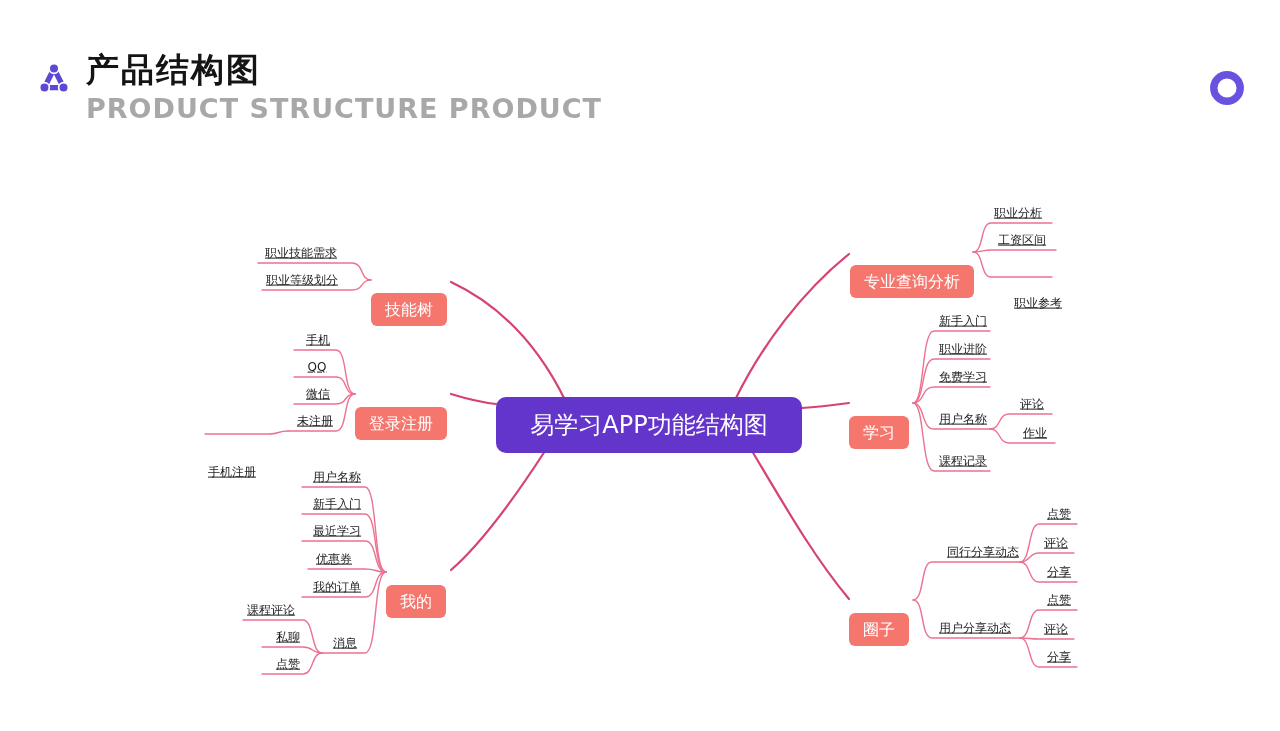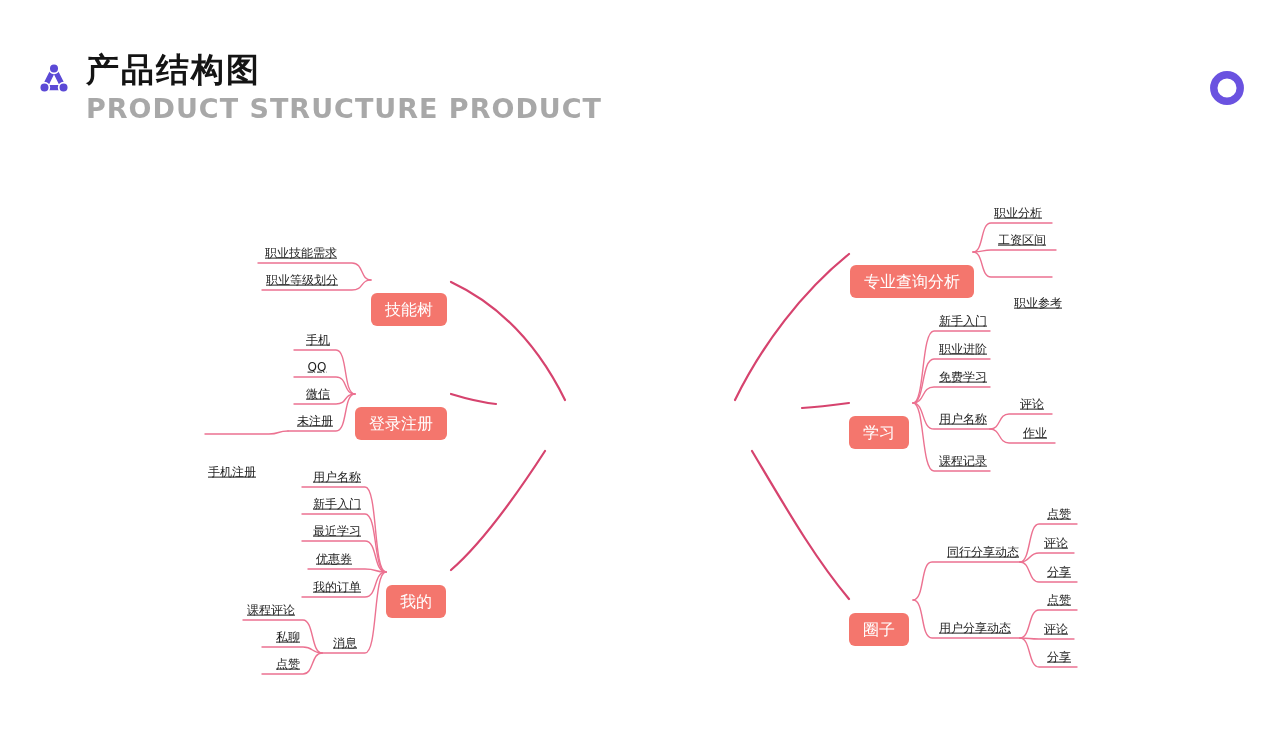--- a/index.html
+++ b/index.html
@@ -99,20 +99,21 @@
       <path d="M 1020 562 C 1031 562 1028 524 1039 524 L 1077 524"></path>
       <path d="M 1020 562 C 1031 562 1028 553 1039 553 L 1074 553"></path>
       <path d="M 1020 562 C 1031 562 1028 582 1039 582 L 1077 582"></path>
       <path d="M 913 600 C 925 600 920 638 932 638 L 1020 638"></path>
       <path d="M 1020 638 C 1031 638 1028 610 1039 610 L 1077 610"></path>
       <path d="M 1020 638 C 1031 638 1028 639 1039 639 L 1074 639"></path>
       <path d="M 1020 638 C 1031 638 1028 667 1039 667 L 1077 667"></path>
     </g>
   </svg>
 
+  <div class="center-node">易学习APP功能结构图</div>
 
   <div class="branch" style="left:371px; top:263px;">技能树</div>
   <div class="branch" style="left:355px; top:377px;">登录注册</div>
   <div class="branch" style="left:386px; top:555px;">我的</div>
   <div class="branch" style="left:850px; top:235px;">专业查询分析</div>
   <div class="branch" style="left:849px; top:386px;">学习</div>
   <div class="branch" style="left:849px; top:583px;">圈子</div>
 
   <span class="leaf" style="left:301px; top:260px;">职业技能需求</span>
   <span class="leaf" style="left:302px; top:287px;">职业等级划分</span>

